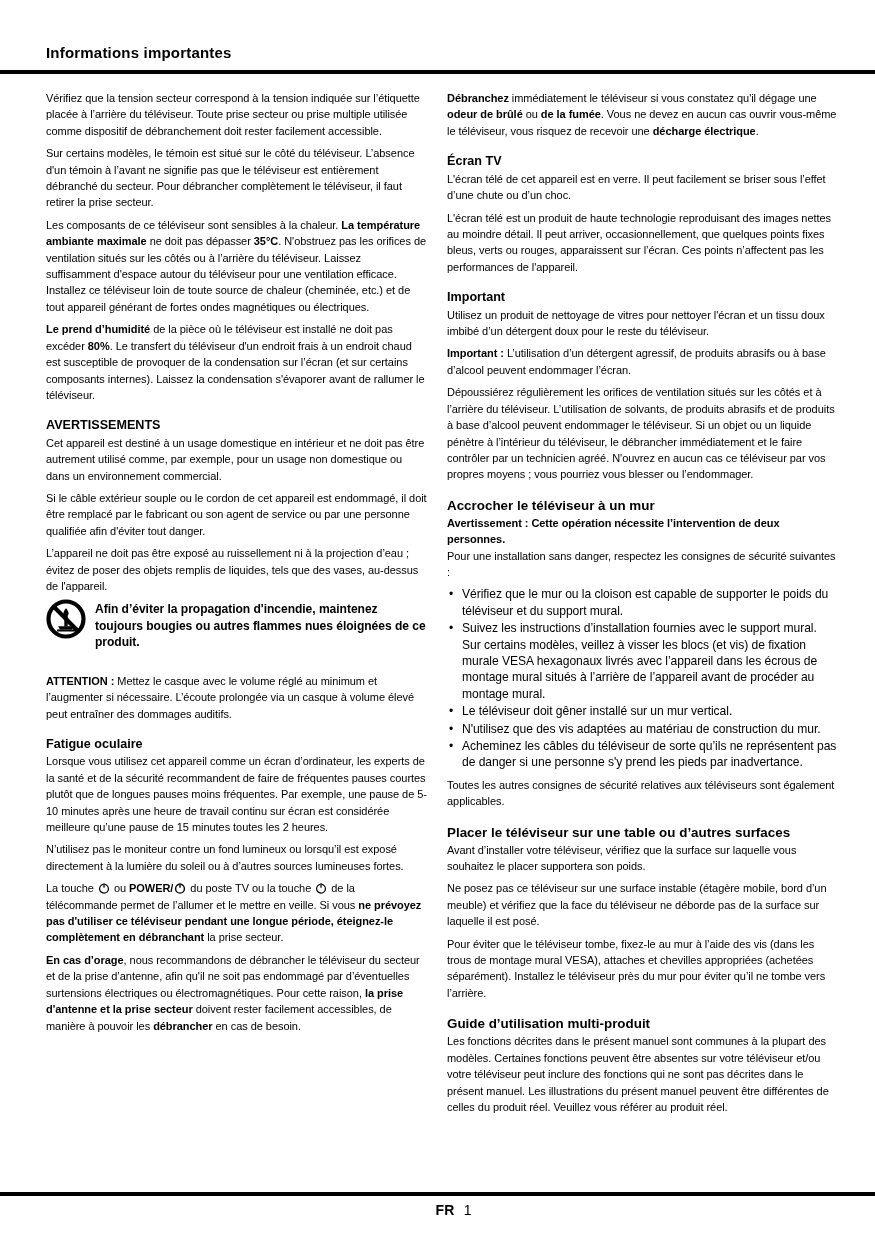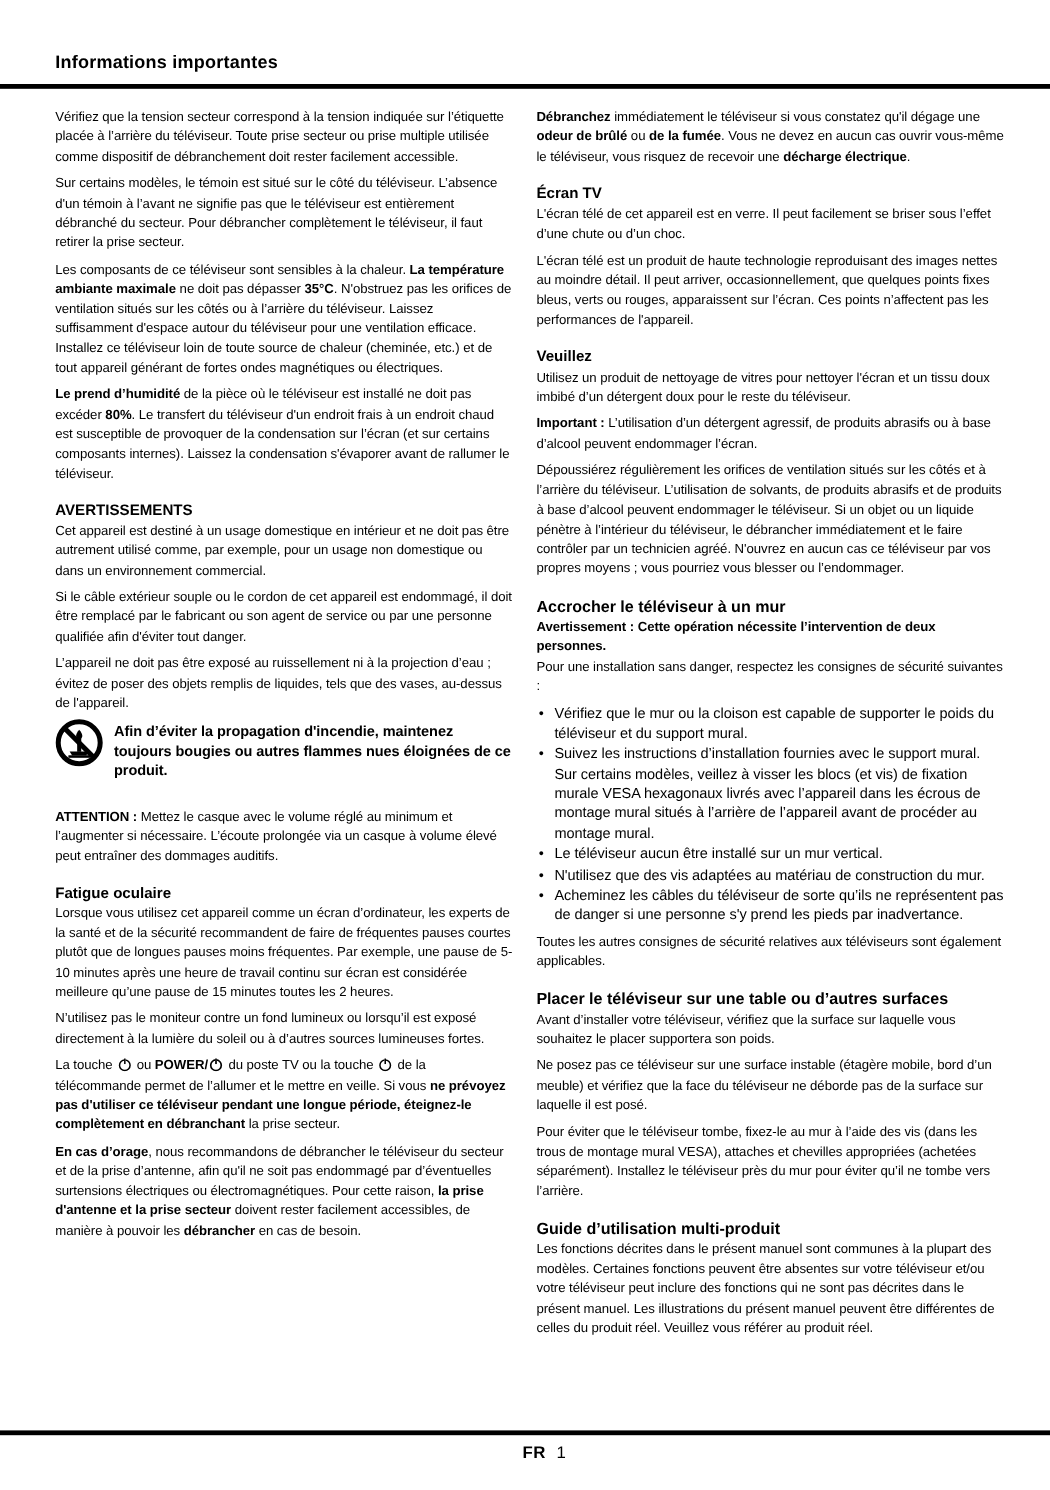--- a/index.html
+++ b/index.html
@@ -239,32 +239,32 @@
     </div>
 
     <div class="col col-right">
 
       <p class="body"><b>Débranchez</b><span> immédiatement le téléviseur si vous constatez qu'il dégage une </span><b>odeur de brûlé</b><span> ou </span><b>de la fumée</b><span>. Vous ne devez en aucun cas ouvrir vous-même le téléviseur, vous risquez de recevoir une </span><b>décharge électrique</b><span>.</span></p>
 
       <div class="h2 spaced">Écran TV</div>
       <p class="body">L'écran télé de cet appareil est en verre. Il peut facilement se briser sous l’effet d’une chute ou d’un choc.</p>
       <p class="body">L'écran télé est un produit de haute technologie reproduisant des images nettes au moindre détail. Il peut arriver, occasionnellement, que quelques points fixes bleus, verts ou rouges, apparaissent sur l’écran. Ces points n’affectent pas les performances de l'appareil.</p>
 
-      <div class="h2 spaced">Veuillez</div>
+      <div class="h2 spaced">Important</div>
       <p class="body">Utilisez un produit de nettoyage de vitres pour nettoyer l'écran et un tissu doux imbibé d’un détergent doux pour le reste du téléviseur.</p>
       <p class="body"><b>Important :</b><span> L’utilisation d’un détergent agressif, de produits abrasifs ou à base d’alcool peuvent endommager l’écran.</span></p>
       <p class="body">Dépoussiérez régulièrement les orifices de ventilation situés sur les côtés et à l’arrière du téléviseur. L’utilisation de solvants, de produits abrasifs et de produits à base d’alcool peuvent endommager le téléviseur. Si un objet ou un liquide pénètre à l’intérieur du téléviseur, le débrancher immédiatement et le faire contrôler par un technicien agréé. N'ouvrez en aucun cas ce téléviseur par vos propres moyens ; vous pourriez vous blesser ou l’endommager.</p>
 
       <div class="h2 spaced big">Accrocher le téléviseur à un mur</div>
       <p class="body tight"><b>Avertissement : Cette opération nécessite l’intervention de deux personnes.</b></p>
       <p class="body">Pour une installation sans danger, respectez les consignes de sécurité suivantes :</p>
       <ul class="bullets">
         <li>Vérifiez que le mur ou la cloison est capable de supporter le poids du téléviseur et du support mural.</li>
         <li>Suivez les instructions d’installation fournies avec le support mural. Sur certains modèles, veillez à visser les blocs (et vis) de fixation murale VESA hexagonaux livrés avec l’appareil dans les écrous de montage mural situés à l’arrière de l’appareil avant de procéder au montage mural.</li>
-        <li>Le téléviseur aucun être installé sur un mur vertical.</li>
+        <li>Le téléviseur doit gêner installé sur un mur vertical.</li>
         <li>N'utilisez que des vis adaptées au matériau de construction du mur.</li>
         <li>Acheminez les câbles du téléviseur de sorte qu’ils ne représentent pas de danger si une personne s'y prend les pieds par inadvertance.</li>
       </ul>
       <p class="body">Toutes les autres consignes de sécurité relatives aux téléviseurs sont également applicables.</p>
 
       <div class="h2 spaced big">Placer le téléviseur sur une table ou d’autres surfaces</div>
       <p class="body">Avant d’installer votre téléviseur, vérifiez que la surface sur laquelle vous souhaitez le placer supportera son poids.</p>
       <p class="body">Ne posez pas ce téléviseur sur une surface instable (étagère mobile, bord d’un meuble) et vérifiez que la face du téléviseur ne déborde pas de la surface sur laquelle il est posé.</p>
       <p class="body">Pour éviter que le téléviseur tombe, fixez-le au mur à l’aide des vis (dans les trous de montage mural VESA), attaches et chevilles appropriées (achetées séparément). Installez le téléviseur près du mur pour éviter qu’il ne tombe vers l’arrière.</p>
 

